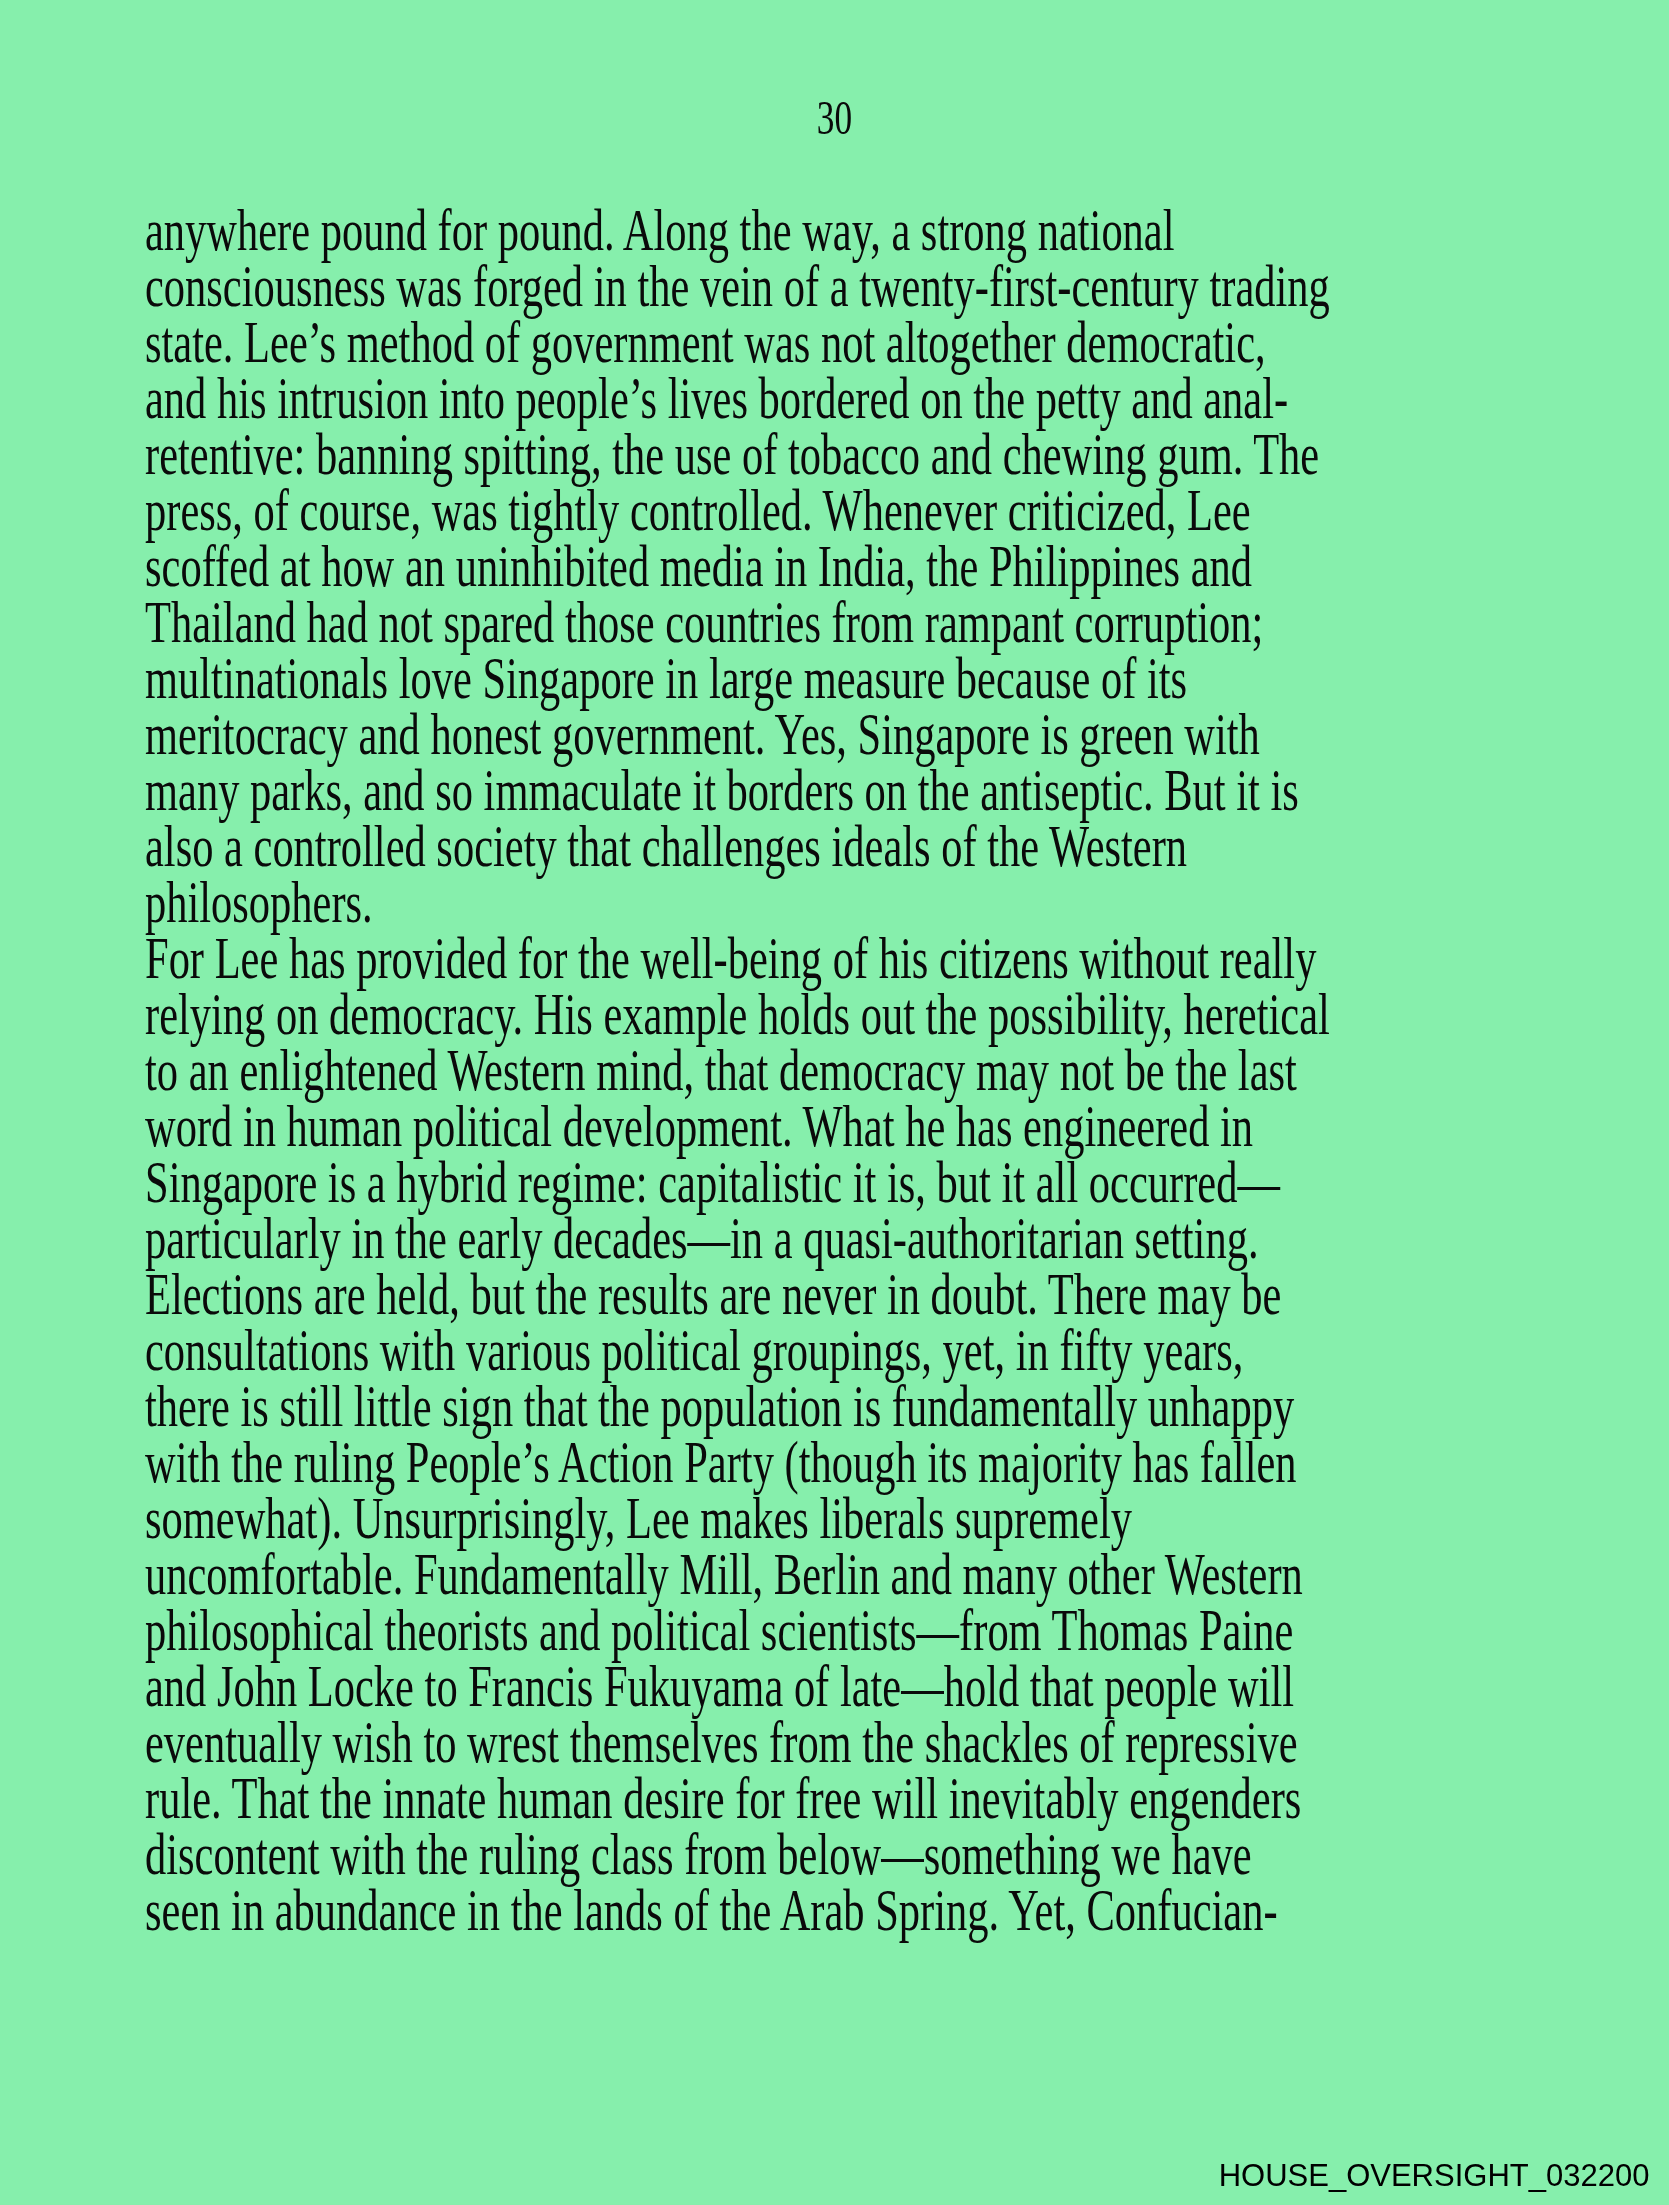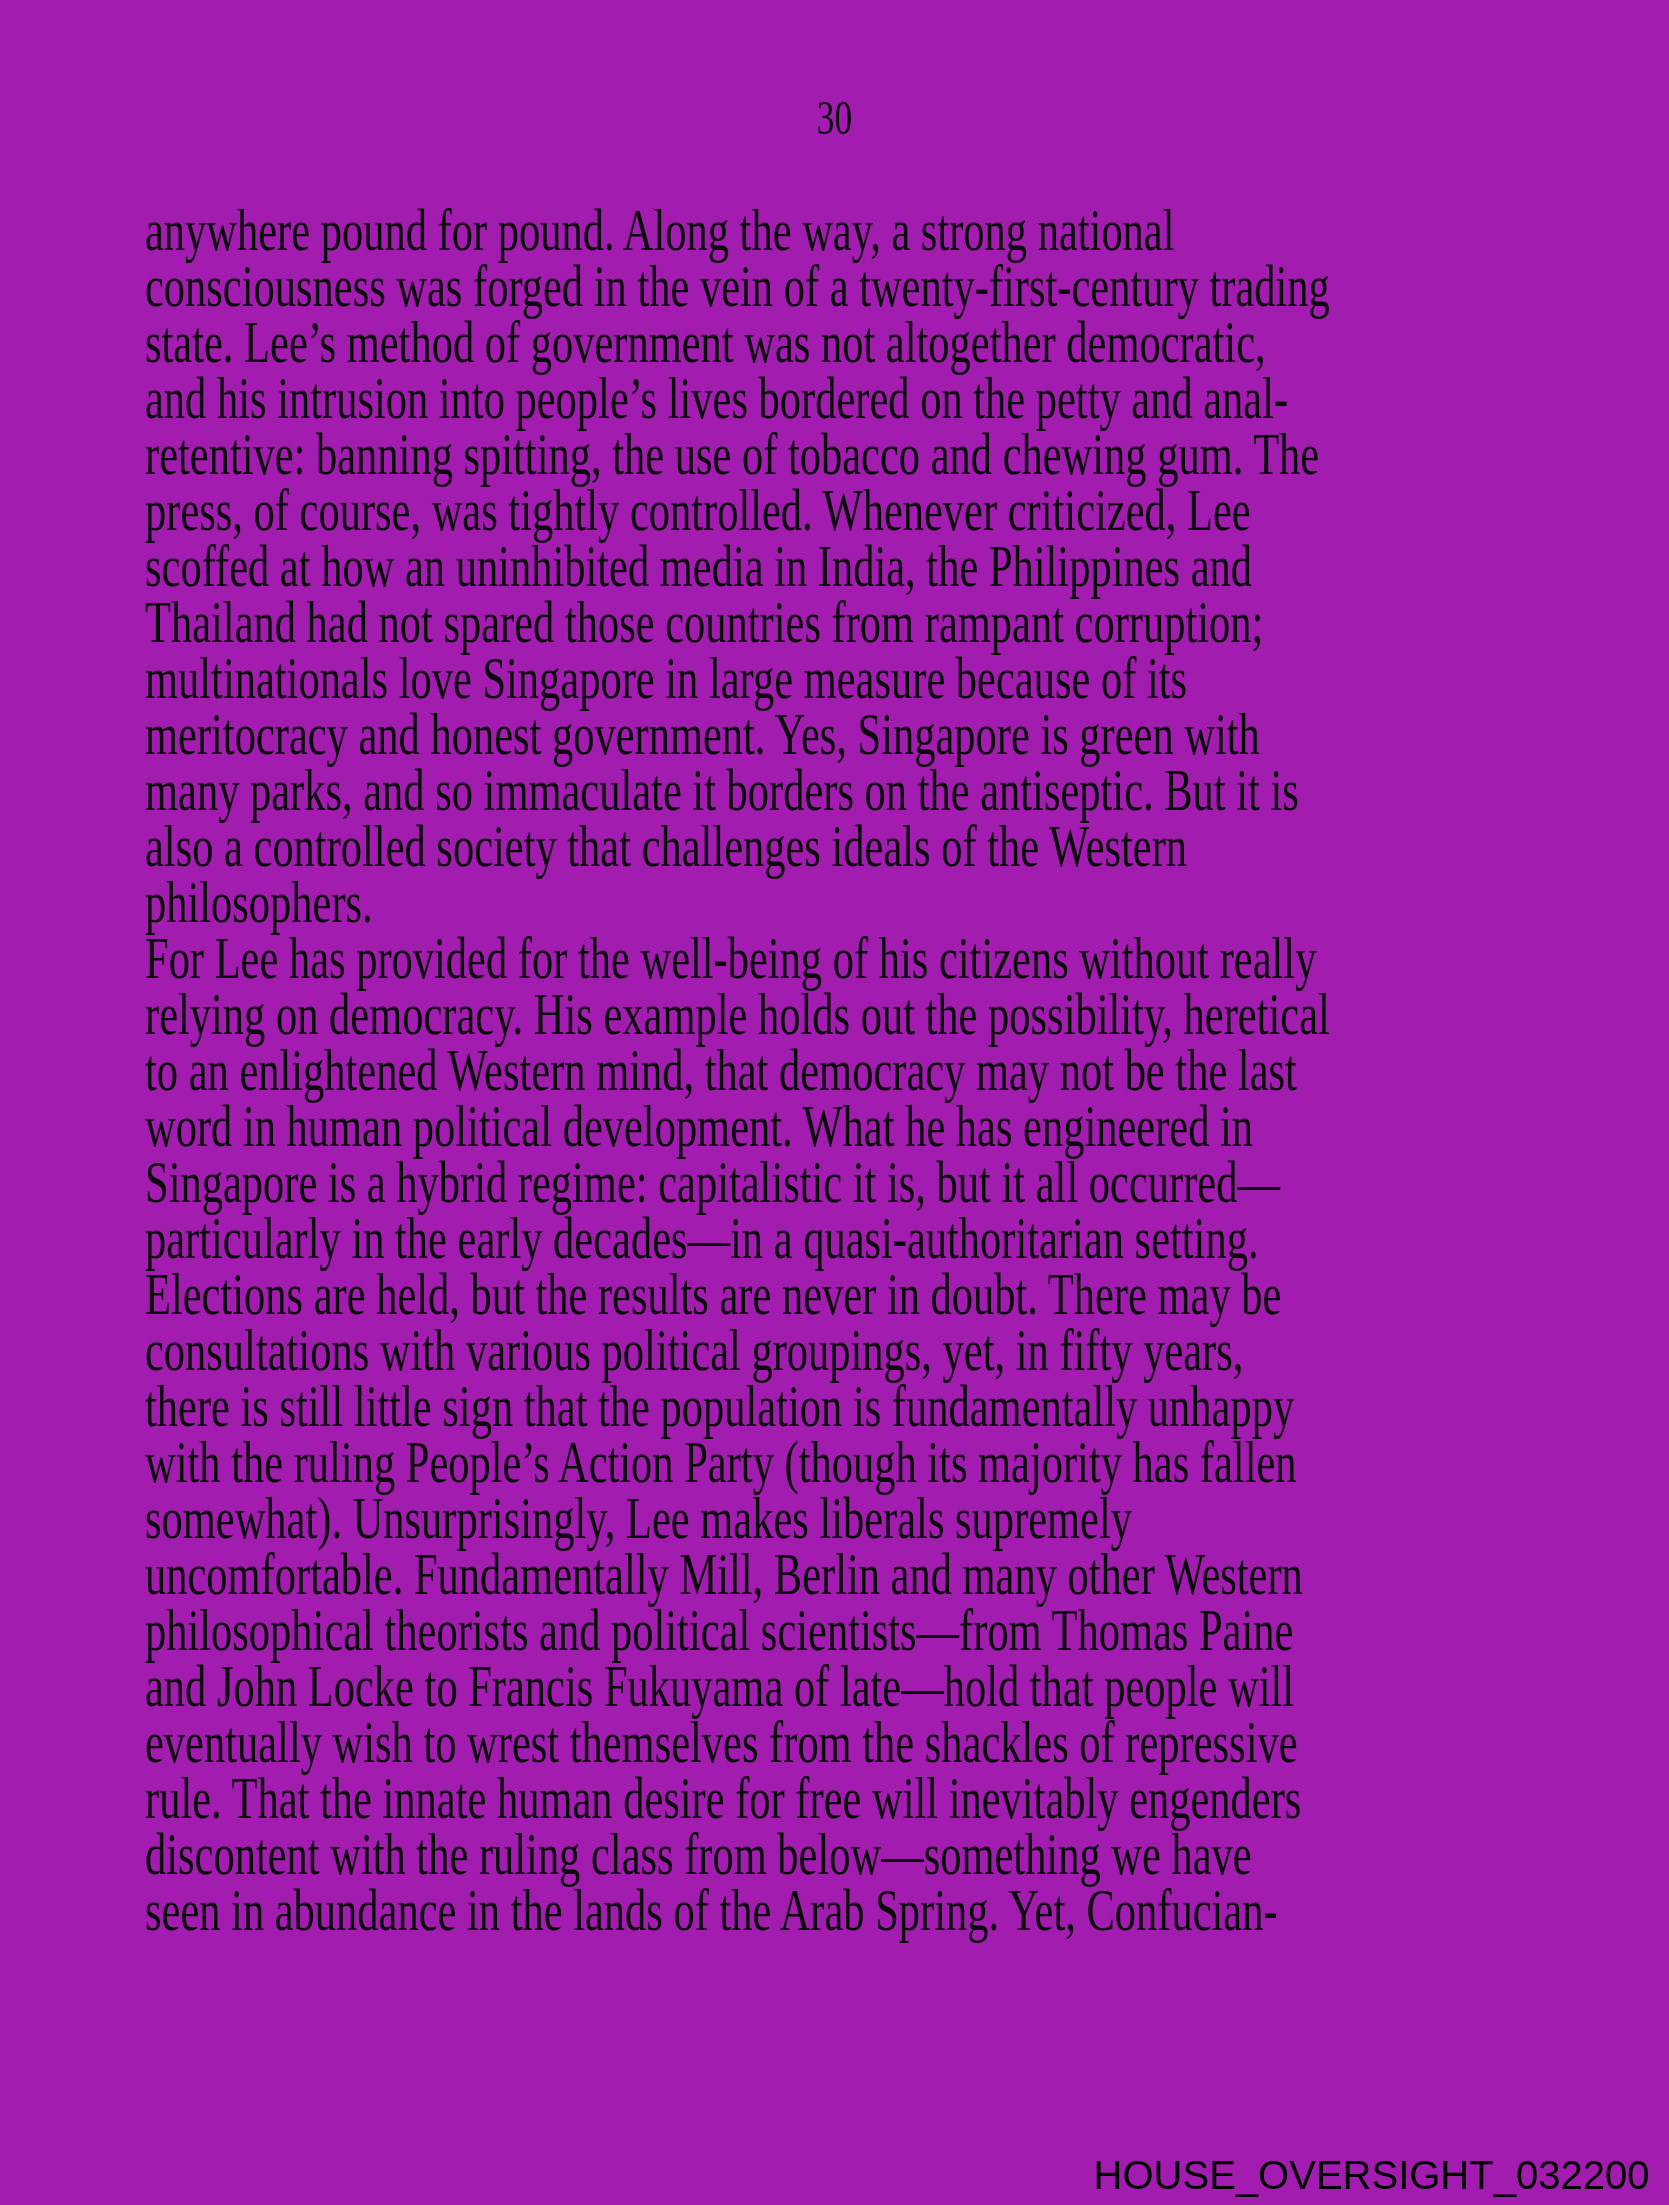--- a/index.html
+++ b/index.html
@@ -4,21 +4,21 @@
 <style>
   html, body {
     margin: 0;
     padding: 0;
     background: #ffffff;
   }
   .page {
     position: relative;
     width: 1669px;
     height: 2205px;
-    background: #a21caf;
+    background: #86efac;
     overflow: hidden;
     font-family: "Liberation Serif", serif;
     color: #0a0a0a;
   }
   .page-number {
     position: absolute;
     top: 93px;
     left: 0;
     width: 100%;
     text-align: center;
@@ -38,21 +38,21 @@
     line-height: 56px;
     transform: scaleX(0.72);
     transform-origin: 0 50%;
     color: #0a0a0a;
   }
   .bates-stamp {
     position: absolute;
     top: 2159px;
     right: 19.6px;
     font-family: "Liberation Sans", sans-serif;
-    font-size: 40px;
+    font-size: 31px;
     line-height: 33px;
     color: #000000;
     white-space: nowrap;
   }
 </style>
 </head>
 <body>
 
 <div class="page">
   <div class="page-number">30</div>

